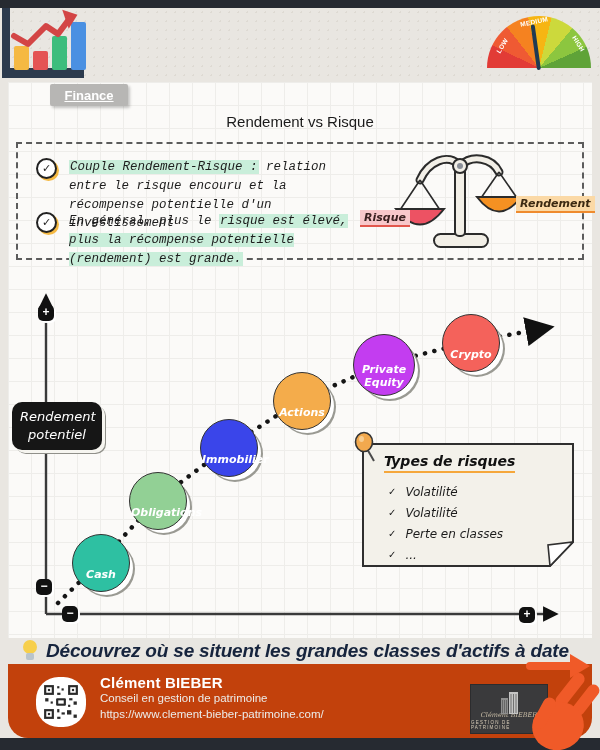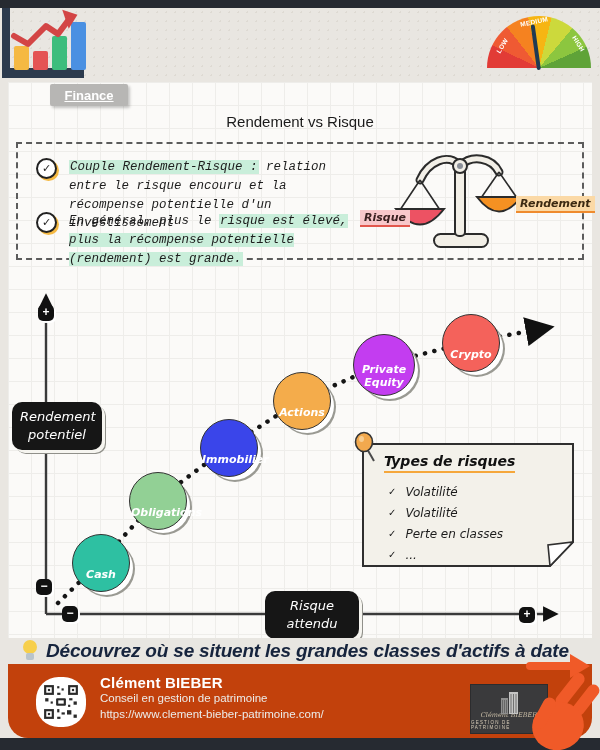--- a/index.html
+++ b/index.html
@@ -192,21 +192,20 @@
           <span>Crypto</span>
         </div>
       </div>
 
     <div class="axis-badge" style="left:30px;top:223px;">+</div>
     <div class="axis-badge" style="left:28px;top:497px;">−</div>
     <div class="axis-badge" style="left:54px;top:524px;">−</div>
     <div class="axis-badge" style="left:511px;top:525px;">+</div>
 
     <div class="axis-label lbl-y hand">Rendement potentiel</div>
-    <div class="axis-label lbl-x hand">Risque attendu</div>
 
     <div class="note">
       <svg class="note-bg" width="212" height="124" viewBox="0 0 212 124">
         <path d="M1,1 H211 V99 L188,123 H1 Z" fill="#f3f1ea" stroke="#2f2f2f" stroke-width="2"></path>
         <path d="M188,123 L211,99 L186,102 Z" fill="#ffffff" stroke="#2f2f2f" stroke-width="1.6"></path>
       </svg>
       <svg class="note-pin" width="28" height="32" viewBox="0 0 28 32">
         <line x1="14" y1="16" x2="22" y2="30" stroke="#4a4a4a" stroke-width="2"></line>
         <ellipse cx="12" cy="11" rx="8.5" ry="9.5" fill="#f2a94e" stroke="#333" stroke-width="1.6"></ellipse>
         <ellipse cx="9.5" cy="8" rx="2.5" ry="3" fill="#f8cd90"></ellipse>

